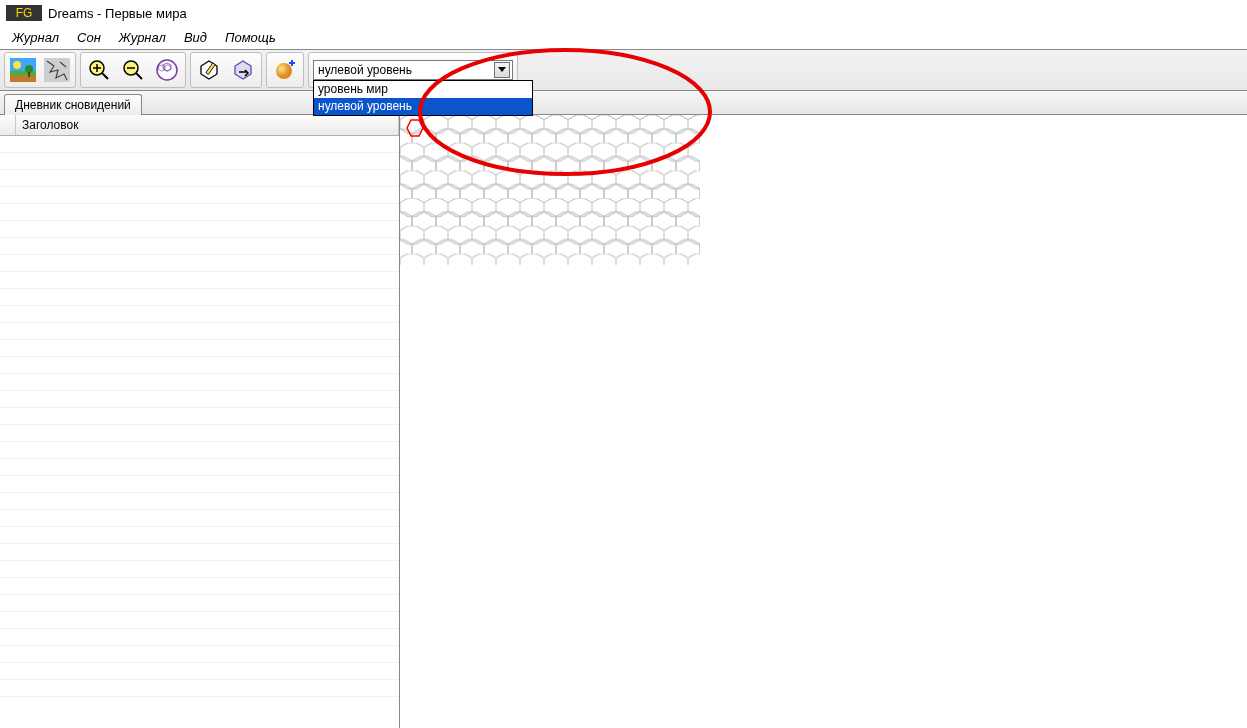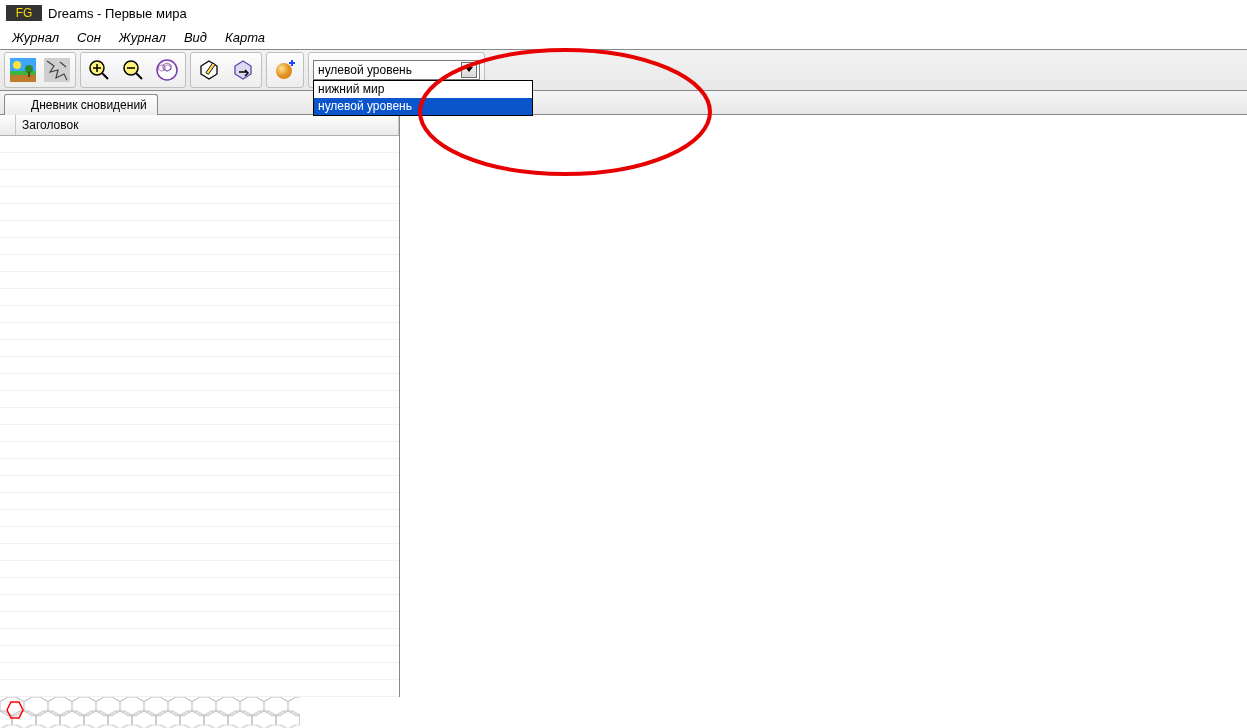--- a/index.html
+++ b/index.html
@@ -65,21 +65,21 @@
   .tb-btn {
     width:32px; height:30px;
     display:flex; align-items:center; justify-content:center;
     border-radius:2px;
   }
   .combo {
     display:flex;
     background:#fff;
     border:1px solid #7a7a7a;
     height:20px;
-    width:167px;
+    width:200px;
     align-items:center;
     padding:0 2px 0 4px;
     font-size:12px;
     justify-content:space-between;
     position:relative;
   }
   .combo-btn {
     width:16px;height:16px;
     background:linear-gradient(#f4f4f4,#d9d9d9);
     border:1px solid #707070;
@@ -106,39 +106,38 @@
     background:linear-gradient(#f6f6f6,#e6e6e6);
     display:flex;
     align-items:flex-end;
     padding-left:4px;
     border-bottom:1px solid #888;
   }
   .tab {
     border:1px solid #888;
     border-bottom:none;
     background:linear-gradient(#fefefe,#ececec);
-    padding:3px 10px 3px 26px;
+    padding:3px 10px 3px 10px;
     font-size:12px;
     margin-right:-1px;
     border-radius:3px 3px 0 0;
     position:relative;
     bottom:-1px;
   }
   .tab.active{
     background:#fff;
     z-index:2;
     bottom:-1px;
     border-bottom:1px solid #fff;
     padding-top:4px;
   }
   
   .content {
     display:flex;
     height: calc(728px - 26px - 22px - 42px - 24px);
-    flex-direction: column;
   }
   .left-pane{
     width:400px;
     border-right:1px solid #888;
     display:flex; flex-direction:column;
     background:#fff;
   }
   .list-header{
     display:flex;
     border-bottom:1px solid #b0b0b0;
@@ -184,21 +183,21 @@
 <div class="titlebar">
   <div class="app-icon">FG</div>
   <span>Dreams - Первые мира</span>
 </div>
 
 <div class="menubar">
   <div class="menu-item">Журнал</div>
   <div class="menu-item">Сон</div>
   <div class="menu-item">Журнал</div>
   <div class="menu-item">Вид</div>
-  <div class="menu-item">Карта</div>
+  <div class="menu-item">Помощь</div>
 </div>
 
 <div class="toolbar-wrap">
   <div class="tb-group">
     <div class="tb-btn">
       <svg width="26" height="24">
         <rect x="0" y="0" width="26" height="24" fill="#3fa6ff"></rect>
         <circle cx="7" cy="7" r="4" fill="#ffe23a"></circle>
         <rect x="0" y="15" width="26" height="9" fill="#c07a2b"></rect>
         <rect x="0" y="13" width="26" height="4" fill="#3bb53b"></rect>
@@ -275,21 +274,21 @@
 
   <div class="tb-group" style="padding:2px 4px;">
     <div class="combo">
       <span>нулевой уровень</span>
       <div class="combo-btn">
         <svg width="8" height="6">
             <path d="M0 0 L8 0 L4 5 Z" fill="#000"></path>
           </svg>
       </div>
       <div class="combo-list">
-        <div class="combo-opt">нижний мир</div>
+        <div class="combo-opt">уровень мир</div>
         <div class="combo-opt sel">нулевой уровень</div>
       </div>
     </div>
   </div>
 </div>
 
 <div class="tabs-row">
   <div class="tab">Дневник сновидений</div>
 </div>
 

